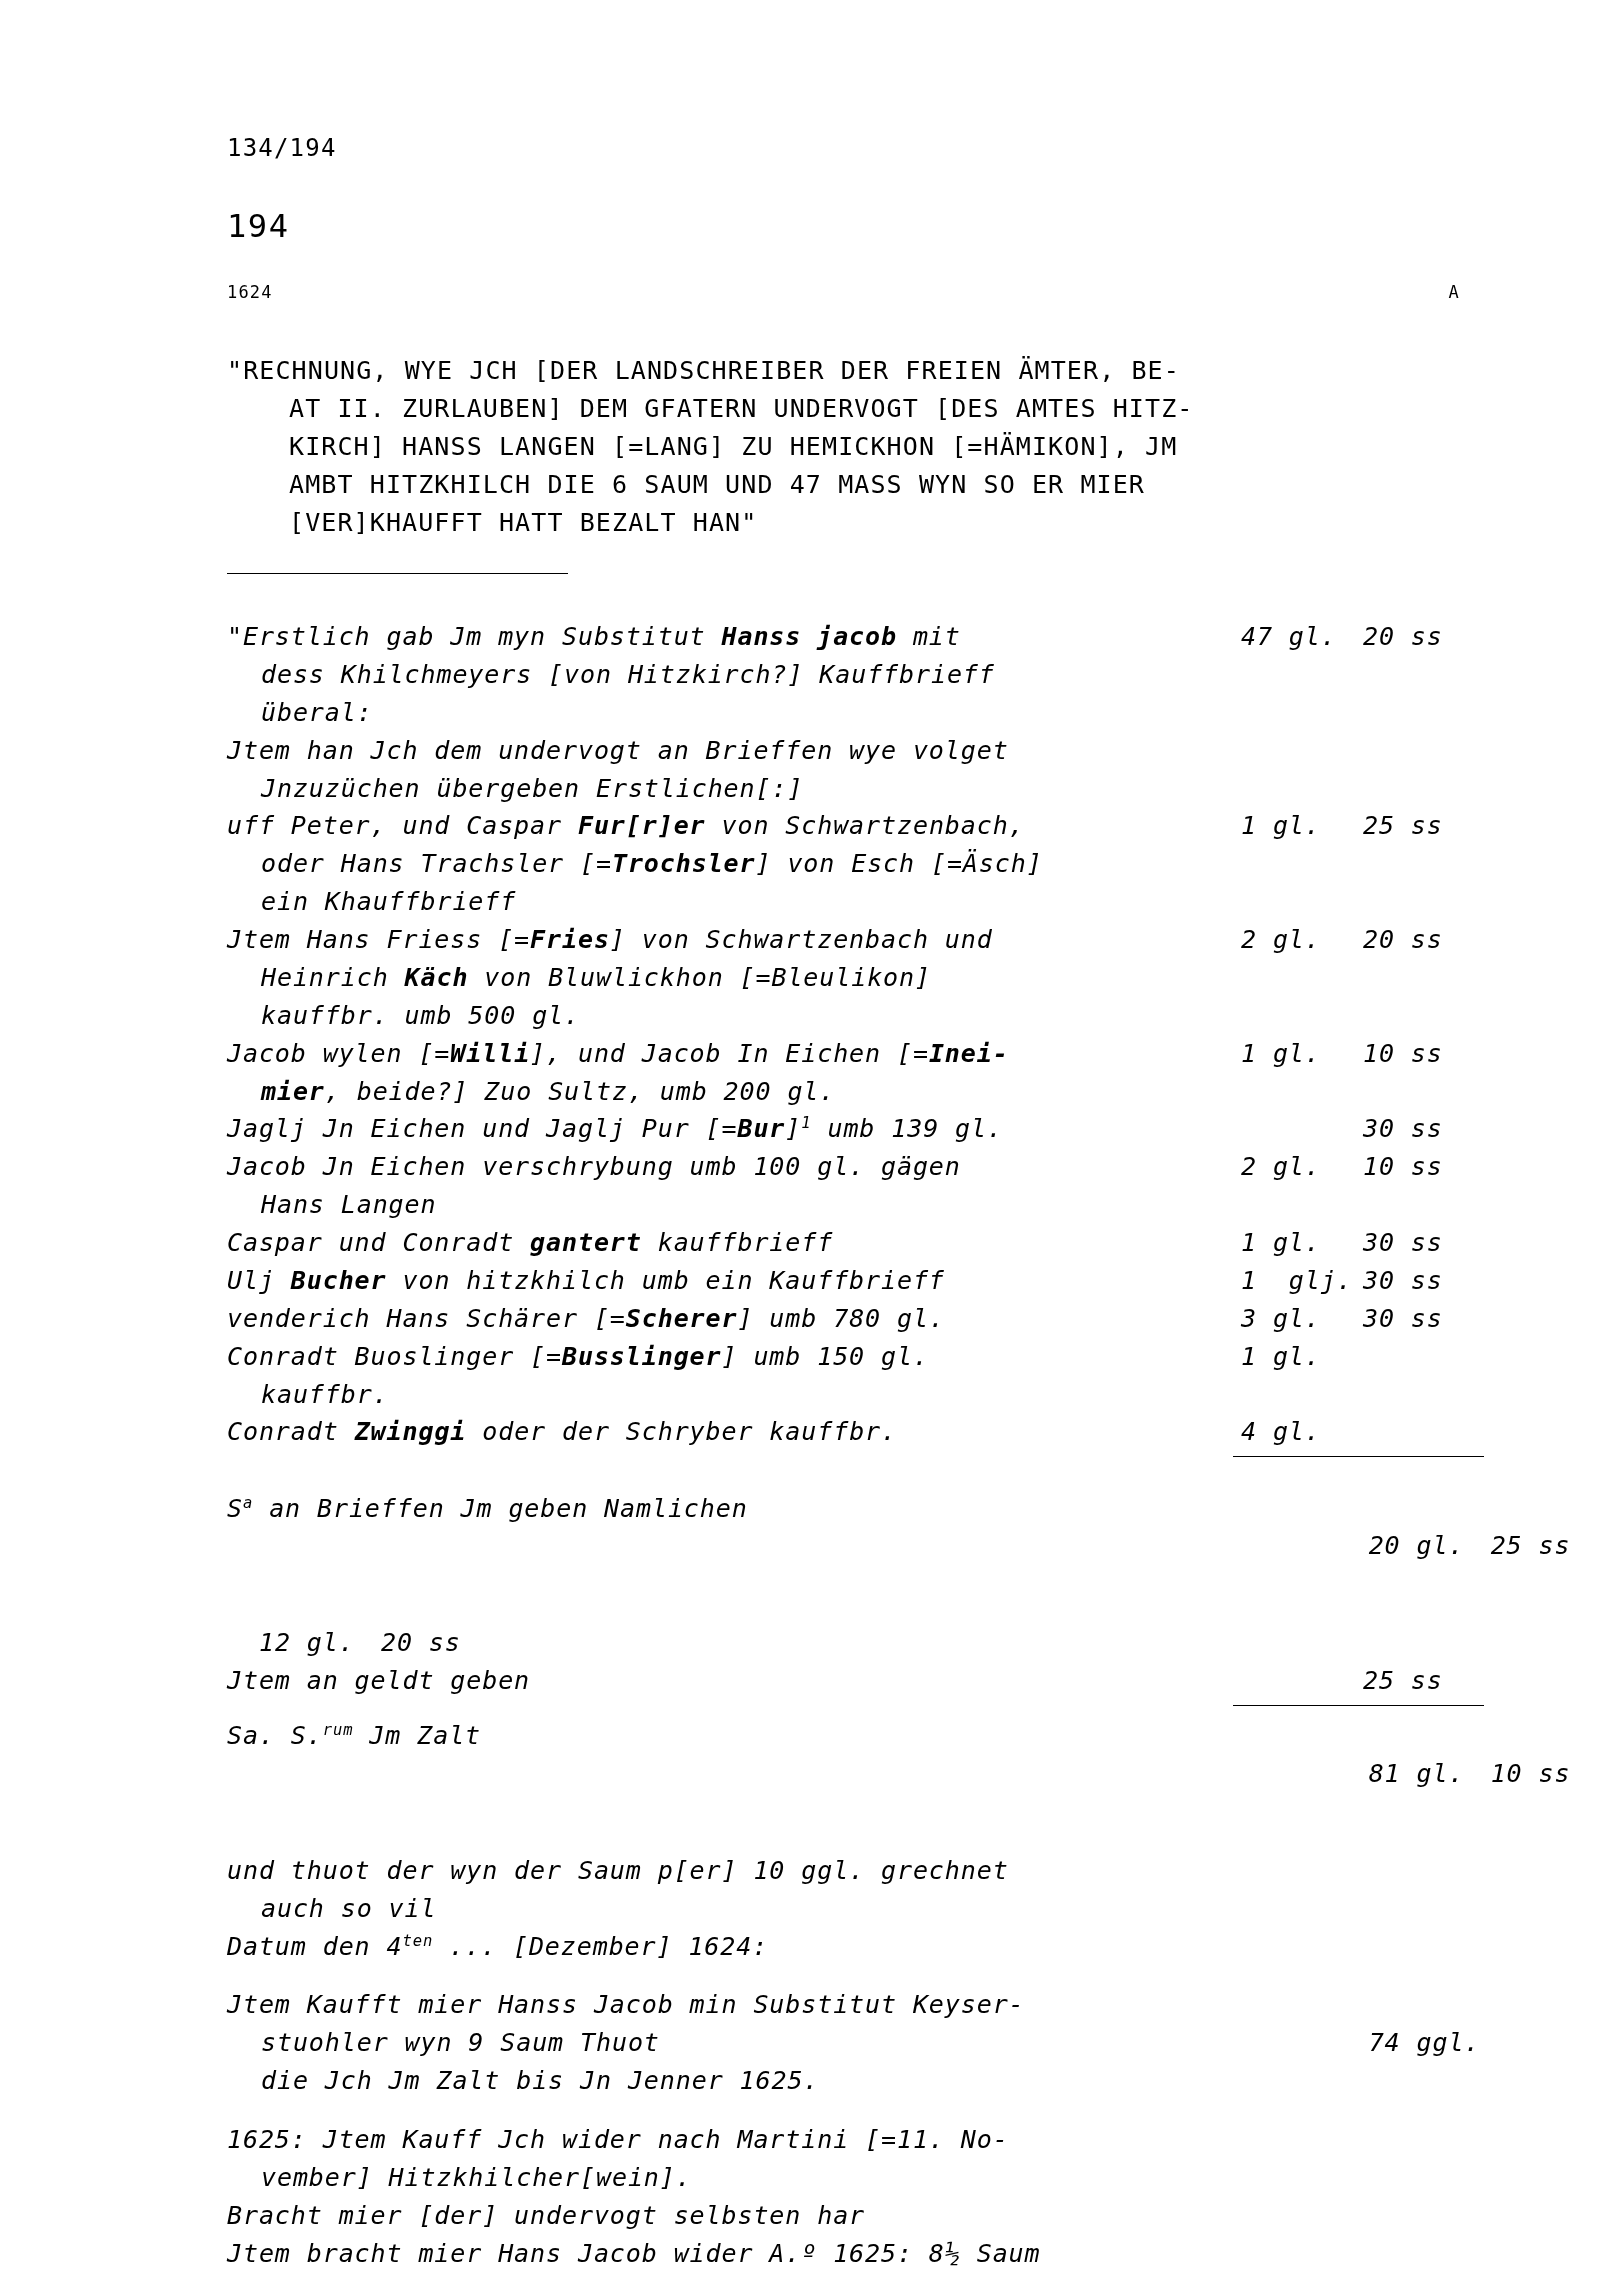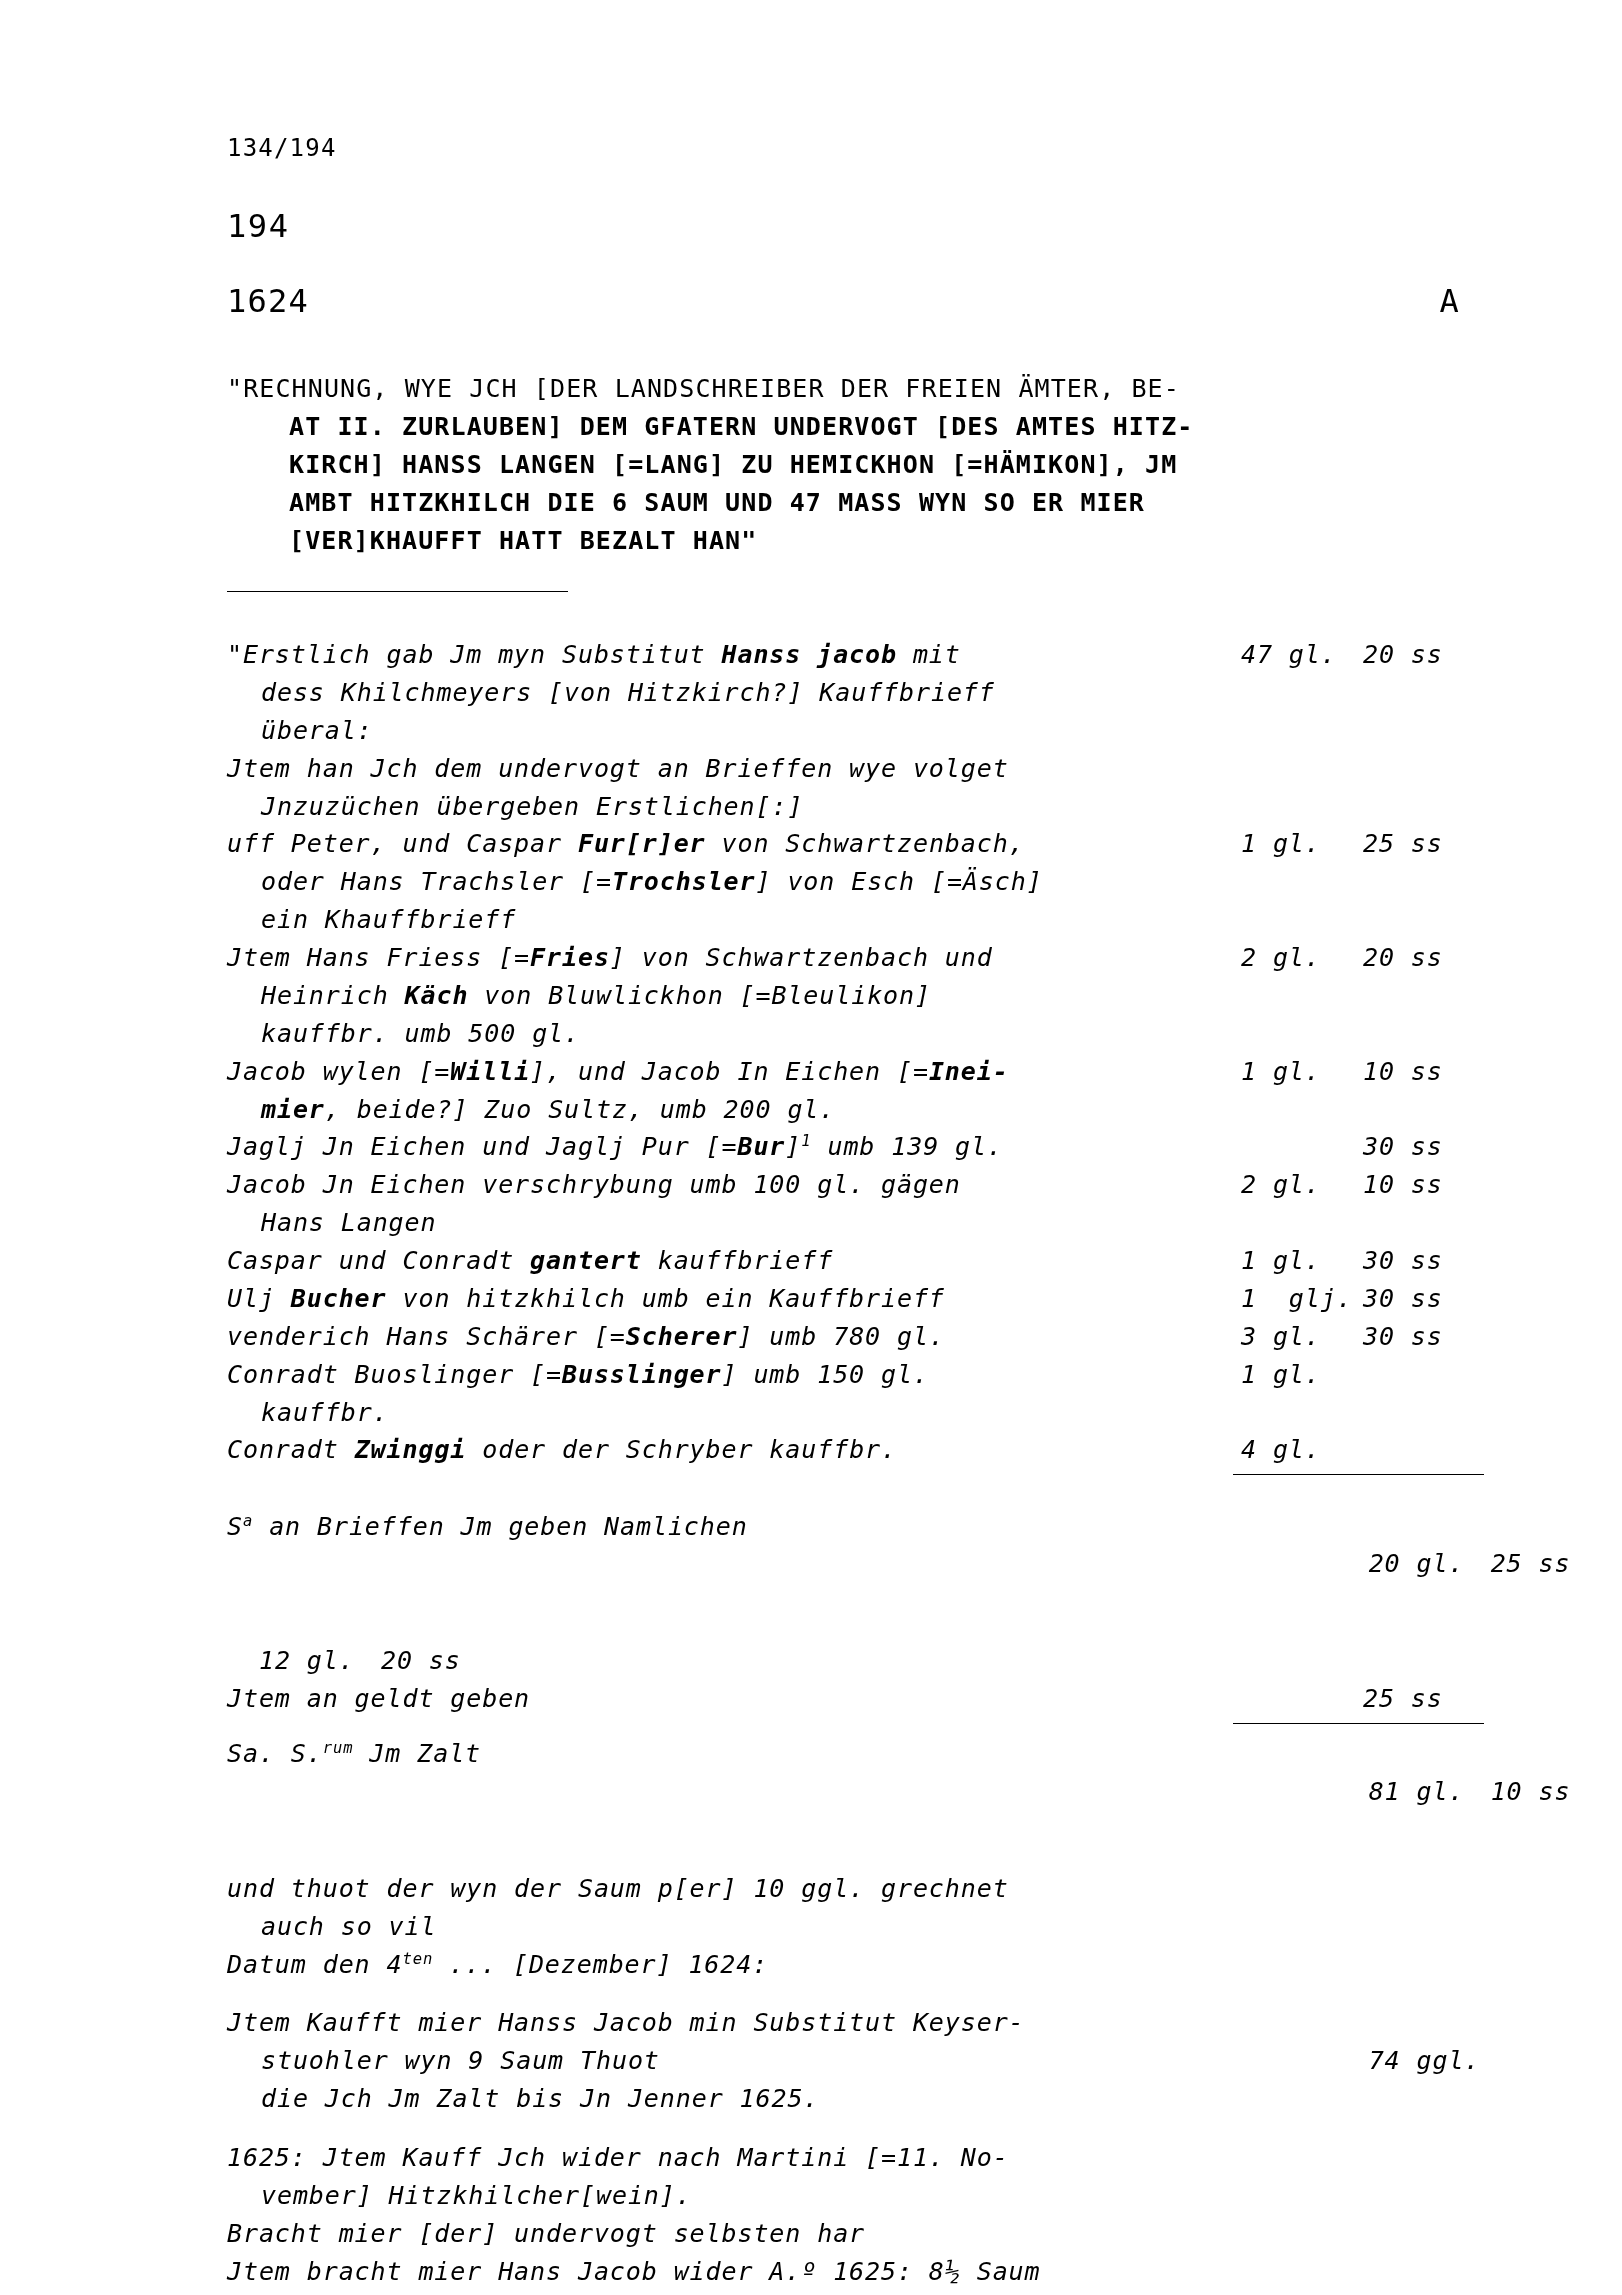--- a/index.html
+++ b/index.html
@@ -27,37 +27,36 @@
   }
   .doc-number {
     font-size: 32px;
     letter-spacing: 1.6px;
     margin: 0 0 37px 0;
     padding-right: 97px;
   }
   .yearline {
     display: flex;
     justify-content: space-between;
-    font-size: 32px;
+    font-size: 17px;
     letter-spacing: 1.2px;
     margin: 0 0 50px 0;
     padding-right: 24px;
   }
   .regest {
     font-size: 25px;
     letter-spacing: 1.1px;
     line-height: 1.52;
     margin: 0 0 24px 0;
     max-width: 1265px;
   }
   .regest .cont {
     display: block;
     padding-left: 62px;
     text-indent: 0;
-    font-weight: bold;
   }
   .rule {
     border: none;
     border-top: 1.6px solid #000;
     width: 341px;
     margin: 31px 0 44px 0;
   }
   .body-text {
     font-style: italic;
     font-size: 25px;

